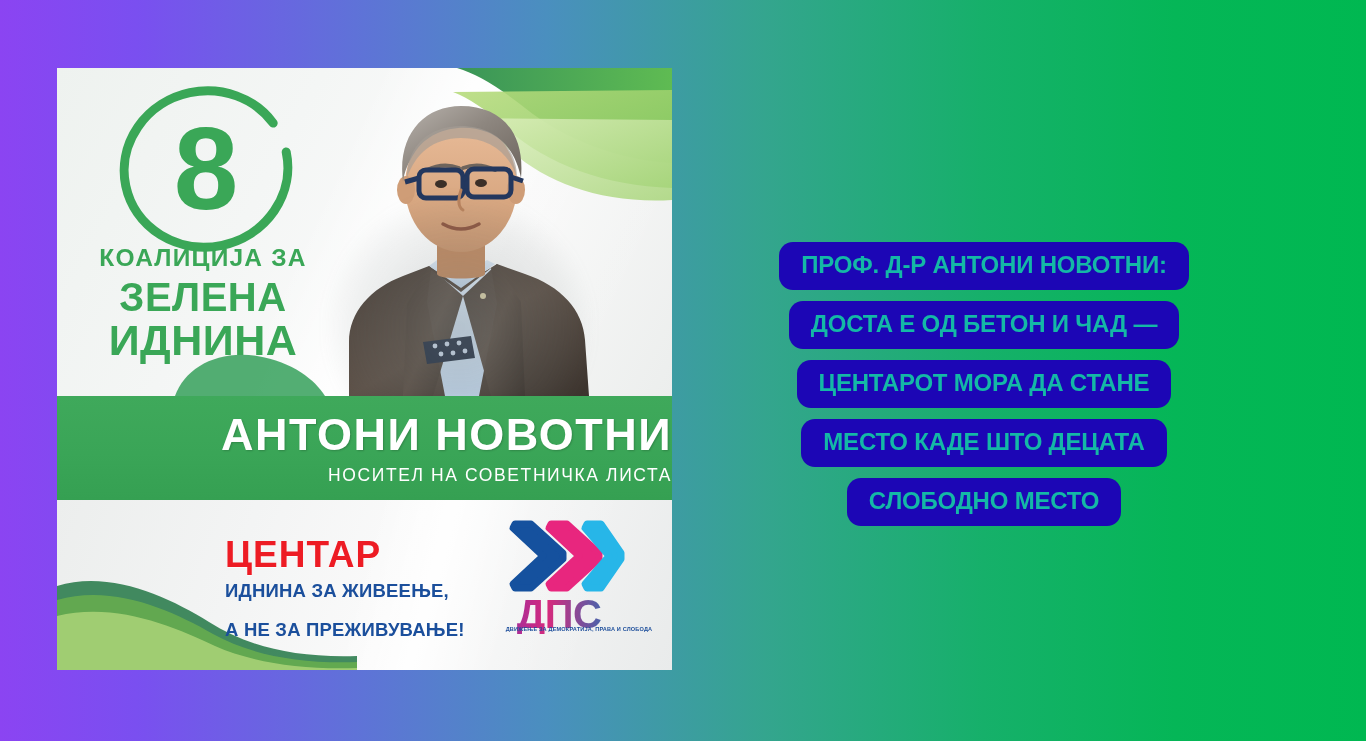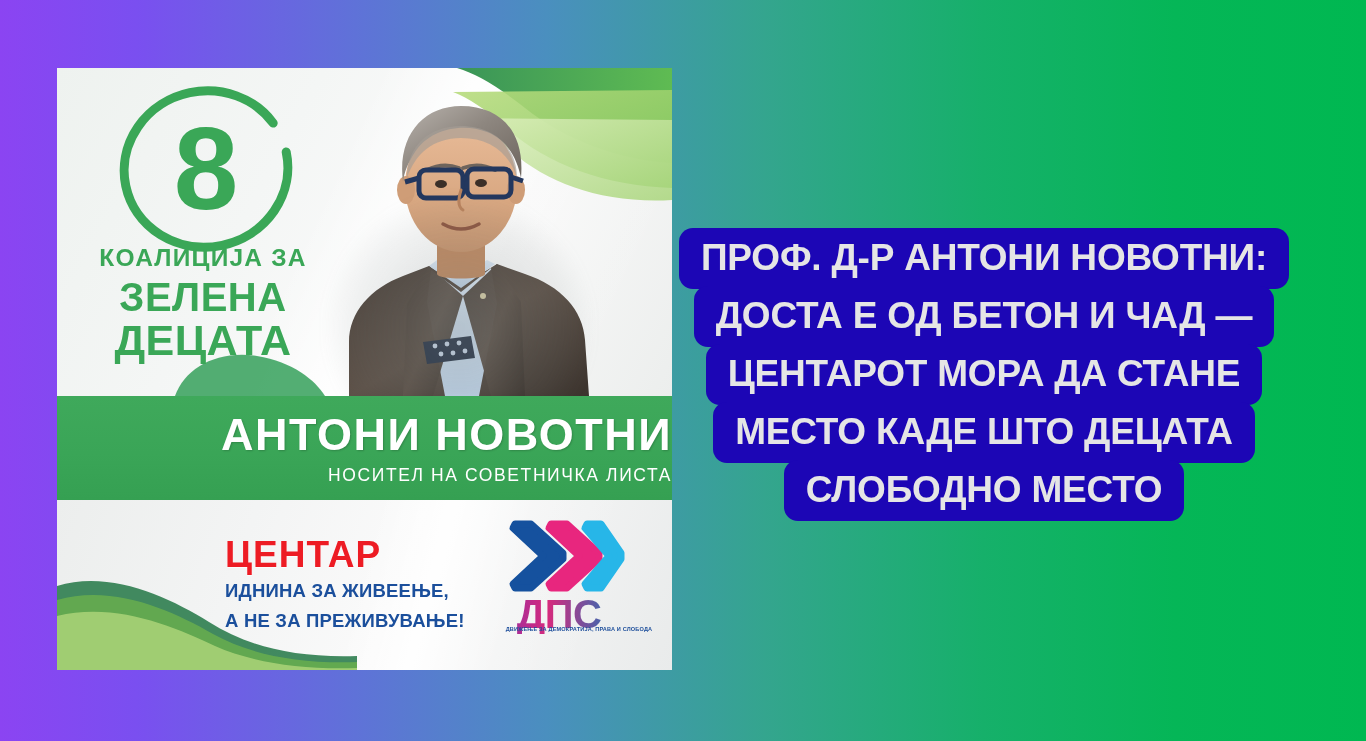--- a/index.html
+++ b/index.html
@@ -230,30 +230,31 @@
     position: absolute;
     left: 660px;
     top: 228px;
     width: 648px;
     display: flex;
     flex-direction: column;
     align-items: center;
   }
   .hl-line {
     background: #1c06b5;
-    color: #e5e5e5;
-    font-size: 37px;
+    color: #14b8a6;
+    font-size: 24px;
     font-weight: 700;
     line-height: 1;
     letter-spacing: -0.2px;
     padding: 11px 22px 13px 22px;
     border-radius: 14px;
     white-space: nowrap;
     margin-bottom: -3px;
     position: relative;
+    margin-top: 14px;
   }
 </style>
 </head>
 <body>
 
 <div id="stage">
 
   <div id="poster">
 
     <div class="poster-top">
@@ -285,21 +286,21 @@
       <svg width="230" height="170" viewBox="0 0 230 170" style="position:absolute;left:34px;top:16px">
         <ellipse cx="115" cy="85" rx="82" ry="78" fill="none" stroke="#3aa757" stroke-width="9" stroke-linecap="round" stroke-dasharray="470 40" transform="rotate(-12 115 85)"></ellipse>
       </svg>
       <div style="position:absolute;left:34px;top:16px;width:230px;height:170px;display:flex;align-items:center;justify-content:center;">
         <span style="color:#3aa757;font-size:116px;font-weight:700;line-height:1;">8</span>
       </div>
 
       <div style="position:absolute;left:22px;top:178px;width:248px;text-align:center;">
         <div style="color:#3aa757;font-size:24.5px;font-weight:700;letter-spacing:1.2px;line-height:1;">КОАЛИЦИЈА ЗА</div>
         <div style="color:#3aa757;font-size:40px;font-weight:700;letter-spacing:0.5px;line-height:1.06;margin-top:5px;">ЗЕЛЕНА</div>
-        <div style="color:#3aa757;font-size:43px;font-weight:700;letter-spacing:0.5px;line-height:1.06;">ДЕЦАТА</div>
+        <div style="color:#3aa757;font-size:43px;font-weight:700;letter-spacing:0.5px;line-height:1.06;">ИДНИНА</div>
       </div>
 
       <div class="portrait">
         <div class="ph-shadow"></div>
         <svg width="300" height="322" viewBox="0 0 300 322">
           <defs>
             <linearGradient id="jacket" x1="0" y1="0" x2="1" y2="1">
               <stop offset="0%" stop-color="#4a4039"></stop>
               <stop offset="50%" stop-color="#5d5148"></stop>
               <stop offset="100%" stop-color="#3b332d"></stop>
@@ -381,21 +382,21 @@
       <svg width="300" height="170" viewBox="0 0 300 170" style="position:absolute;left:0;bottom:0">
         <path d="M0,86 C52,70 110,96 152,122 C190,146 236,158 300,156 L300,170 L0,170 Z" fill="#2e7d4f" opacity="0.9"></path>
         <path d="M0,100 C56,84 114,110 156,134 C192,154 240,164 300,162 L300,170 L0,170 Z" fill="#6ab04c" opacity="0.8"></path>
         <path d="M0,116 C58,102 116,126 158,146 C194,162 244,170 300,168 L300,170 L0,170 Z" fill="#b5da7e" opacity="0.75"></path>
       </svg>
 
 
       <div class="centar-block">
         <div class="centar-title">ЦЕНТАР</div>
         <div class="centar-sub">ИДНИНА ЗА ЖИВЕЕЊЕ,</div>
-        <div class="centar-sub" style="margin-top:7px">А НЕ ЗА ПРЕЖИВУВАЊЕ!</div>
+        <div class="centar-sub" style="margin-top:16px">А НЕ ЗА ПРЕЖИВУВАЊЕ!</div>
       </div>
 
       <div class="dps-logo">
         <svg width="120" height="72" viewBox="0 0 120 72" style="position:absolute;left:0;top:0">
           <path d="M8,8 L10,4 L26,4 L58,33 L58,39 L26,68 L10,68 L8,64 L38,36 Z" fill="#15519e" stroke="#15519e" stroke-width="7" stroke-linejoin="round"></path>
           <path d="M44,8 L46,4 L62,4 L94,33 L94,39 L62,68 L46,68 L44,64 L74,36 Z" fill="#e8267e" stroke="#e8267e" stroke-width="7" stroke-linejoin="round"></path>
           <path d="M80,8 L82,4 L96,4 L116,33 L116,39 L96,68 L82,68 L80,64 L104,36 Z" fill="#27b6e8" stroke="#27b6e8" stroke-width="7" stroke-linejoin="round"></path>
         </svg>
         <div class="dps-text">ДПС</div>
         <div class="dps-tagline">ДВИЖЕЊЕ ЗА ДЕМОКРАТИЈА, ПРАВА И СЛОБОДА</div>

